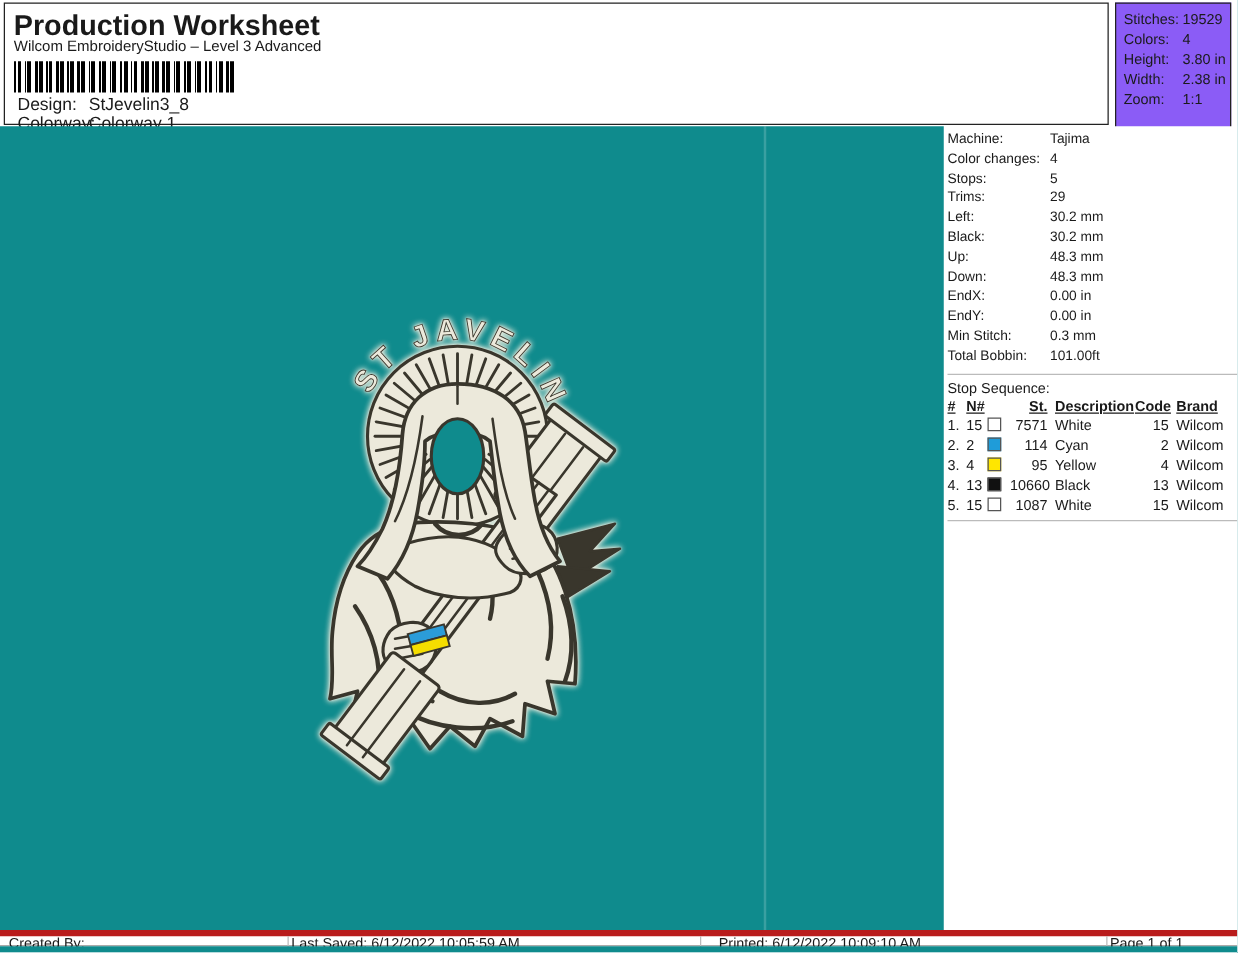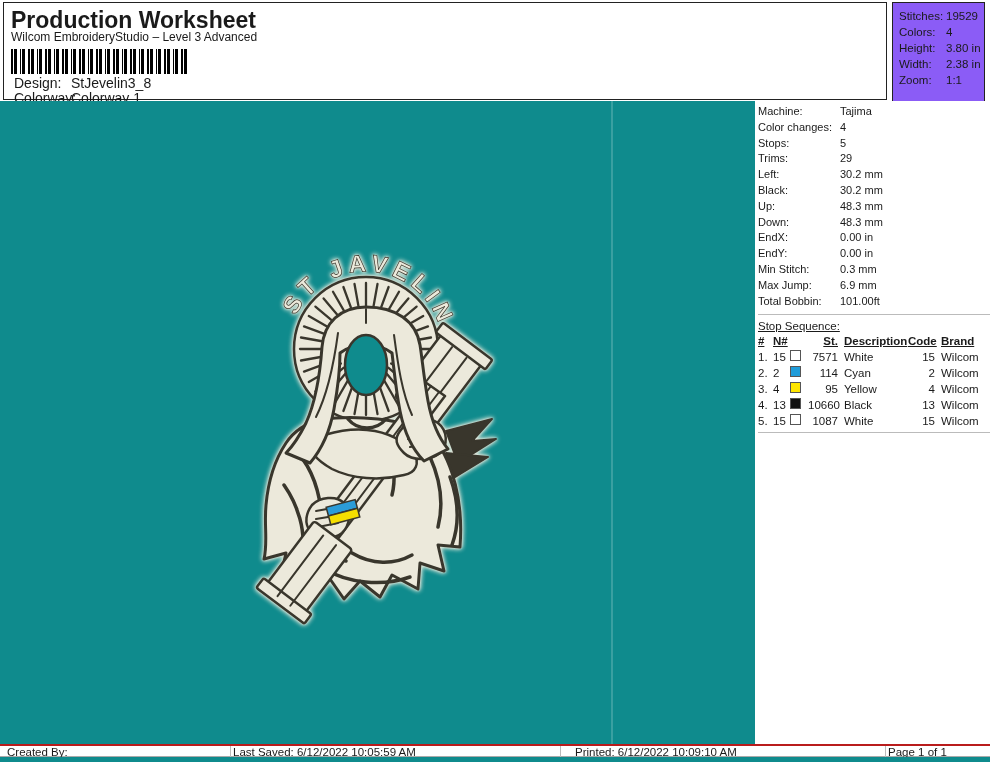--- a/index.html
+++ b/index.html
@@ -33,36 +33,36 @@
     font-family:"Liberation Sans", sans-serif; font-size:24px; font-weight:bold; letter-spacing:5px; }
   .face { fill:var(--teal,#0f8b8d); stroke:var(--stitch-dark,#39362c); stroke-width:2.5; }
   .flag-blue { fill:var(--flag-blue,#2b9cd8); stroke:var(--stitch-dark,#39362c); stroke-width:1.5; }
   .flag-yellow { fill:var(--flag-yellow,#f5de00); stroke:var(--stitch-dark,#39362c); stroke-width:1.5; }
 
   
   .right-panel { position:absolute; left:756px; top:101px; width:234px; height:643px; background:#fff; padding:3px 0 0 2px; }
   .info-row { display:flex; font-size:11px; height:15.8px; line-height:15.8px; }
   .info-row .lbl { width:82px; }
   .stop-section { margin-top:5px; border-top:1px solid #bbb; padding-top:3px; }
-  .stop-title { font-size:11.5px; height:16px; line-height:16px;text-decoration:underline; }
+  .stop-title { font-size:11.5px; height:16px; line-height:16px; }
   .stop-table { border-bottom:1px solid #bbb; padding-bottom:2px; }
   .st-row { display:flex; align-items:center; font-size:11.5px; height:15.9px; line-height:15.9px; }
   .st-head { font-weight:bold; }
   .st-head span { text-decoration:underline; }
   .c-num { width:15px; }
   .c-n { width:17px; }
   .c-sw { width:18px; }
   .c-st { width:30px; text-align:right; }
   .c-desc { width:70px; padding-left:6px; }
   .c-code { width:27px; text-align:right; }
   .c-brand { width:48px; padding-left:6px; }
   .swatch { width:11px; height:11px; border:1px solid #555; display:inline-block; }
 
   
-  .footer { position:absolute; left:0; top:744px; width:990px; height:13px; background:#fff; border-top:2px solid #b91c1c; border-bottom:1px solid #aaa; font-size:11.5px; line-height:12px; }
+  .footer { position:absolute; left:0; top:744px; width:990px; height:13px; background:#fff; border-top:5px solid #b91c1c; border-bottom:1px solid #aaa; font-size:11.5px; line-height:12px; }
   .f-cell { position:absolute; top:0; height:12px; overflow:hidden; }
   .f-created { left:7px; width:220px; }
   .f-saved { left:233px; width:320px; }
   .f-printed { left:575px; width:300px; }
   .f-page { left:888px; width:96px; text-align:left; }
   .f-sep { position:absolute; top:0; width:1px; height:12px; background:#bbb; }
   .bottom-bar { position:absolute; left:0; top:757px; width:990px; height:5px; background:var(--teal,#0f8b8d); }
 </style>
 </head>
 <body>
@@ -252,24 +252,20 @@
       </div>
     <div class="info-row">
         <span class="lbl">EndY:</span>
         <span>0.00 in</span>
       </div>
     <div class="info-row">
         <span class="lbl">Min Stitch:</span>
         <span>0.3 mm</span>
       </div>
     <div class="info-row">
-        <span class="lbl">Max Jump:</span>
-        <span>6.9 mm</span>
-      </div>
-    <div class="info-row">
         <span class="lbl">Total Bobbin:</span>
         <span>101.00ft</span>
       </div>
 
     <div class="stop-section">
       <div class="stop-title">Stop Sequence:</div>
       <div class="stop-table">
         <div class="st-row st-head">
           <div class="c-num"><span>#</span></div>
           <div class="c-n"><span>N#</span></div>

